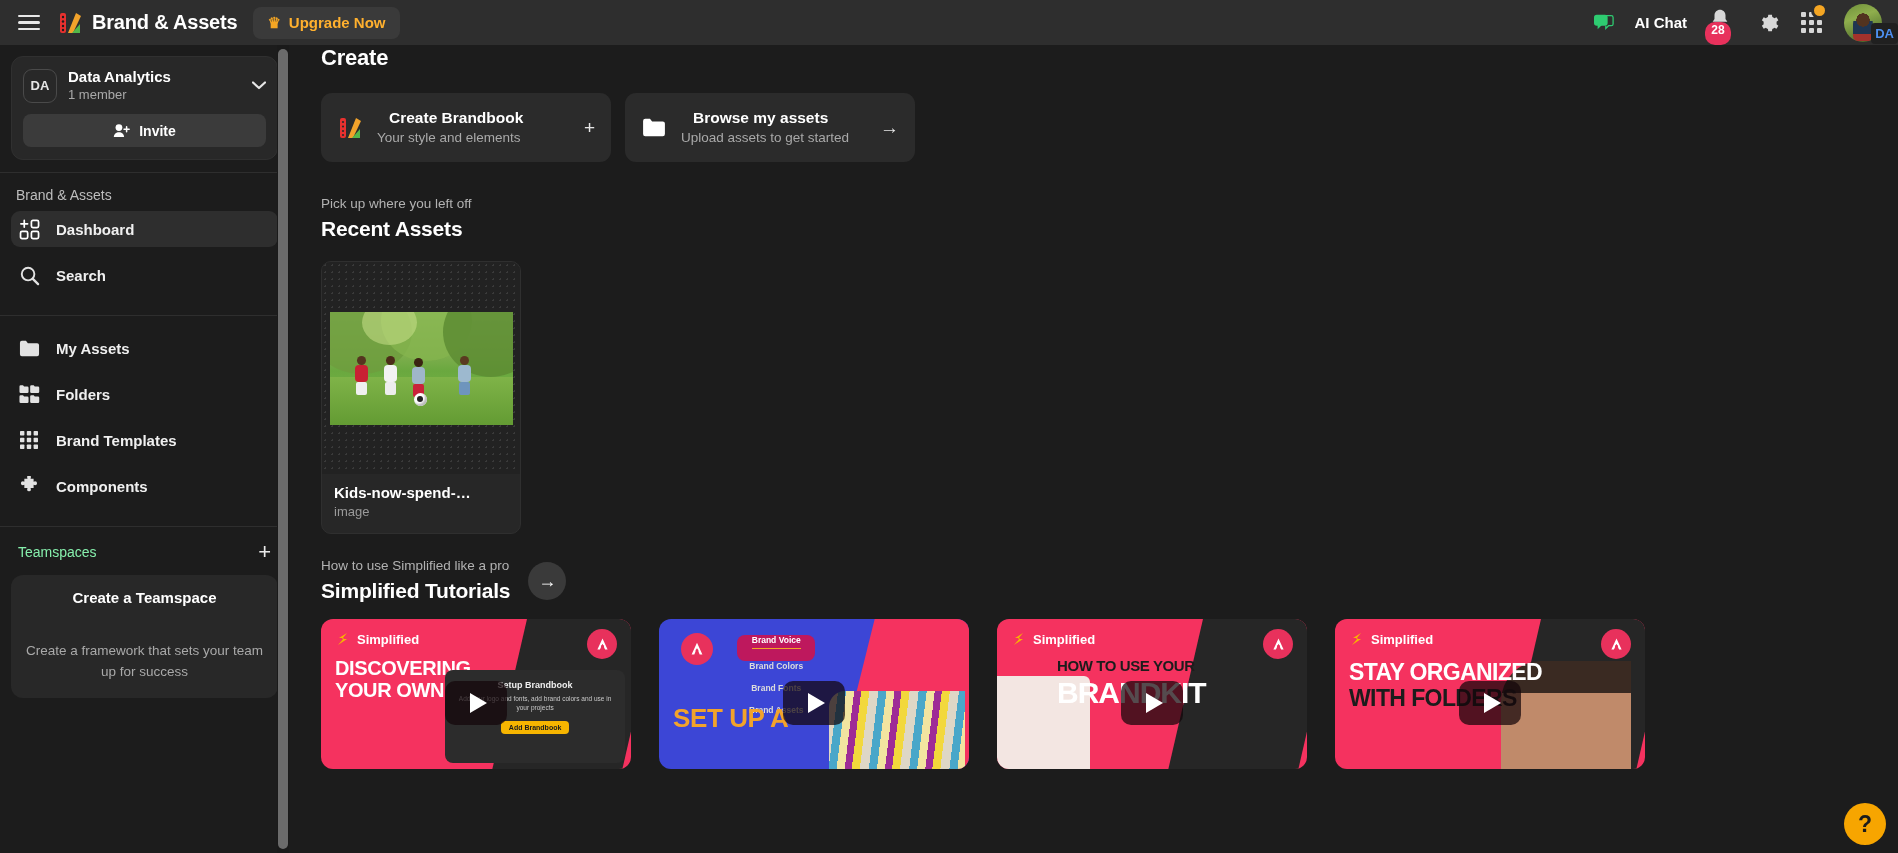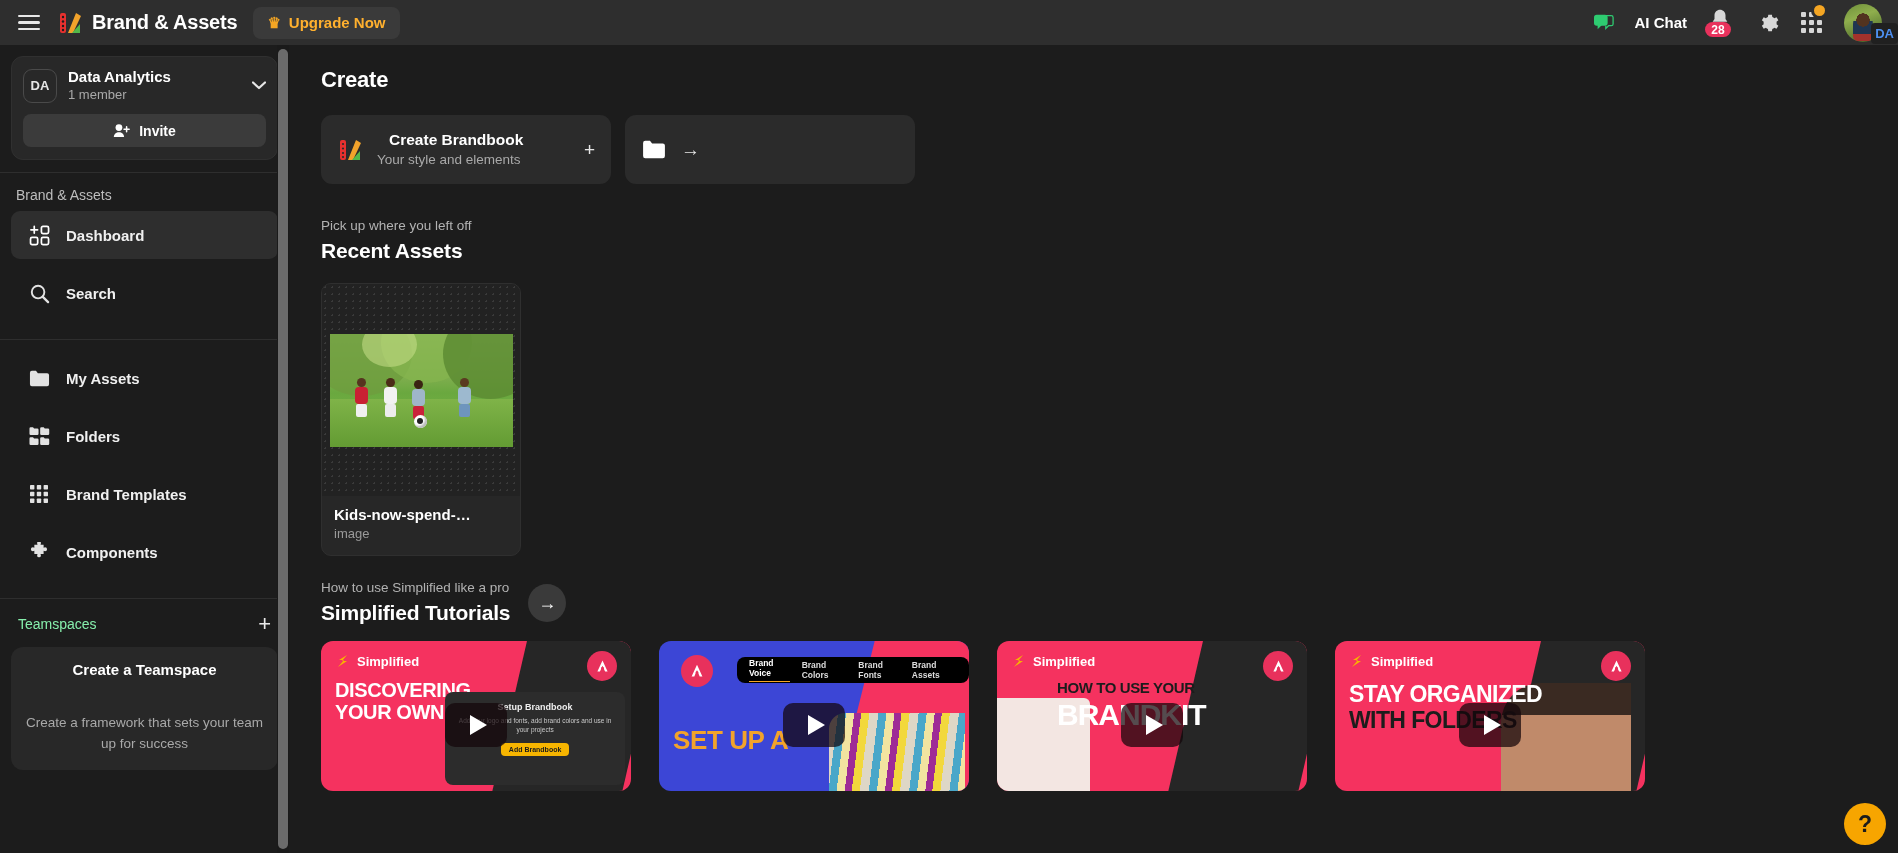--- a/index.html
+++ b/index.html
@@ -28,21 +28,21 @@
     color: #ffb02e; font-weight: bold; font-size: 15px; white-space: nowrap;
   }
   .crown { font-size: 15px; line-height: 1; color: #f5a623; }
   .header-spacer { flex: 1 1 auto; }
   .header-right { display: flex; align-items: center; gap: 22px; padding-right: 4px; }
   .ai-chat { display: flex; align-items: center; gap: 20px; cursor: pointer; }
   .ai-chat-label { font-size: 15px; font-weight: bold; color: #fff; white-space: nowrap; }
   .bell-wrap { position: relative; width: 26px; height: 30px; cursor: pointer; }
   .badge {
     position: absolute; left: -4px; top: 14px; background: #e8315c; color: #fff;
-    font-size: 12px; font-weight: bold; border-radius: 10px; padding: 1px 6px 0; min-width: 26px;
+    font-size: 12px; font-weight: bold; border-radius: 10px; padding: 1px 6px 8px; min-width: 26px;
     text-align: center; line-height: 14px;
   }
   .gear { width: 22px; height: 22px; cursor: pointer; }
   .grid-dots { display: grid; grid-template-columns: repeat(3, 5px); gap: 3px; cursor: pointer; position: relative; }
   .grid-dots i { width: 5px; height: 5px; background: #d6d6d6; border-radius: 1px; display: block; }
   .orange-dot { position: absolute; right: -6px; top: -10px; width: 17px; height: 17px; border-radius: 50%; background: #f5a623; border: 3px solid #2e2e2e; }
   .avatar-wrap { position: relative; width: 38px; height: 38px; cursor: pointer; }
   .avatar {
     width: 38px; height: 38px; border-radius: 50%; overflow: hidden; position: relative;
     background: linear-gradient(160deg,#6f8f3a 0%,#8fae4d 35%,#3c5a22 100%);
@@ -83,22 +83,22 @@
   .invite-btn {
     margin-top: 11px; height: 33px; width: 100%; background: #3b3b3b; border-radius: 8px;
     display: flex; align-items: center; justify-content: center; gap: 9px; cursor: pointer;
     font-size: 14px; font-weight: bold; color: #fff; border: none;
     font-family: "Liberation Sans", sans-serif;
   }
   .divider { height: 1px; background: #2e2e2e; margin: 12px 0 0 0; }
   .section-label { font-size: 14px; color: #bdbdbd; padding: 14px 0 8px 16px; }
   .nav-list { padding: 0 11px; }
   .nav-item {
-    height: 48px; border-radius: 9px; display: flex; align-items: center; gap: 16px;
-    padding-left: 17px; cursor: pointer; margin-bottom: 10px;
+    height: 36px; border-radius: 9px; display: flex; align-items: center; gap: 16px;
+    padding-left: 7px; cursor: pointer; margin-bottom: 10px;
   }
   .nav-item.active { background: #2e2e2e; }
   .nav-icon { width: 22px; height: 22px; flex: 0 0 auto; display: flex; align-items: center; justify-content: center; }
   .nav-label { font-size: 15px; font-weight: bold; color: #f0f0f0; white-space: nowrap; }
   .teamspaces-head {
     display: flex; align-items: center; justify-content: space-between;
     padding: 16px 18px 8px 18px;
   }
   .teamspaces-title { font-size: 14px; color: #86efac; }
   .plus-btn { font-size: 22px; color: #e9e9e9; line-height: 18px; cursor: pointer; font-weight: 300; }
@@ -109,21 +109,21 @@
   .ts-title { font-size: 15px; font-weight: bold; color: #fff; margin-bottom: 6px; }
   .ts-desc { font-size: 13.5px; color: #a9a9a9; line-height: 21px; margin-top: 34px; }
   .sb-scroll {
     position: absolute; right: 1px; top: 4px; width: 10px; height: 800px;
     background: #6b6b6b; border-radius: 6px; cursor: pointer;
   }
   .sb-track { position: absolute; right: 0; top: 0; width: 12px; height: 100%; background: #1a1a1a; }
 
   
   .main { flex: 1 1 auto; background: #1c1c1c; overflow: hidden; position: relative; padding: 0 0 0 32px; }
-  .main-inner { padding-top: 22px; }
+  .main-inner { }
   .h-create { font-size: 22px; font-weight: bold; color: #fff; letter-spacing: -0.2px; }
   .create-row { display: flex; gap: 14px; margin-top: 22px; }
   .create-card {
     width: 290px; height: 69px; background: #2b2b2b; border-radius: 11px;
     display: flex; align-items: center; padding: 0 16px; gap: 14px; cursor: pointer;
   }
   .cc-icon { width: 26px; height: 26px; flex: 0 0 auto; display: flex; align-items: center; justify-content: center; }
   .cc-text { flex: 1 1 auto; min-width: 0; }
   .cc-title { font-size: 15.5px; font-weight: bold; color: #fff; line-height: 20px; white-space: nowrap; margin-left: 12px; }
   .cc-sub { font-size: 13.5px; color: #a9a9a9; line-height: 18px; white-space: nowrap; }
@@ -179,22 +179,22 @@
     position: absolute; right: 14px; top: 10px; width: 30px; height: 30px; border-radius: 50%;
     background: #e8315c; display: flex; align-items: center; justify-content: center;
   }
   .play-btn {
     position: absolute; left: 50%; top: 56%; transform: translate(-50%,-50%);
     width: 62px; height: 44px; border-radius: 10px; background: rgba(20,6,10,0.72);
     display: flex; align-items: center; justify-content: center;
   }
   .play-tri { width: 0; height: 0; border-left: 17px solid #fff; border-top: 10px solid transparent; border-bottom: 10px solid transparent; margin-left: 4px; }
   .tabs-chip {
-    position: absolute; left: 78px; top: 16px; height: 26px; background: #000000; border-radius: 8px;
-    display: flex; align-items: center; gap: 12px; padding: 0 12px; font-size: 8.5px; color: #dcdcdc; font-weight: bold;
+    position: absolute; left: 78px; top: 16px; height: 26px; background: #be185d; border-radius: 8px;
+    display: flex; align-items: center; gap: 12px; padding: 0 12px; font-size: 8.5px; color: #dcdcdc; font-weight: bold; flex-direction: column;
   }
   .tabs-chip span.on { color: #fff; border-bottom: 1.5px solid #f5a623; padding-bottom: 3px; }
   .help-fab {
     position: absolute; right: 12px; bottom: 8px; width: 42px; height: 42px; border-radius: 50%;
     background: #f7a500; display: flex; align-items: center; justify-content: center;
     font-size: 23px; font-weight: bold; color: #1c1c1c; cursor: pointer; z-index: 60;
   }
 </style>
 </head>
 <body>
@@ -406,20 +406,24 @@
             </span>
             <span class="cc-act">+</span>
           </div>
 
           <div class="create-card">
             <span class="cc-icon">
               <svg width="24" height="21" viewBox="0 0 22 19">
                 <path d="M1 3.5a2 2 0 0 1 2-2h4.3l2 2.4H19a2 2 0 0 1 2 2v9.6a2 2 0 0 1-2 2H3a2 2 0 0 1-2-2z" fill="#fff"></path>
               </svg>
             </span>
+            <span class="cc-text">
+              <span class="cc-title">Browse my assets</span>
+              <span class="cc-sub">Upload assets to get started</span>
+            </span>
             <span class="cc-act">→</span>
           </div>
         </div>
 
         <div class="kicker">Pick up where you left off</div>
         <div class="h-section">Recent Assets</div>
 
         <div class="asset-card">
           <div class="asset-thumb">
             <div class="asset-photo">

